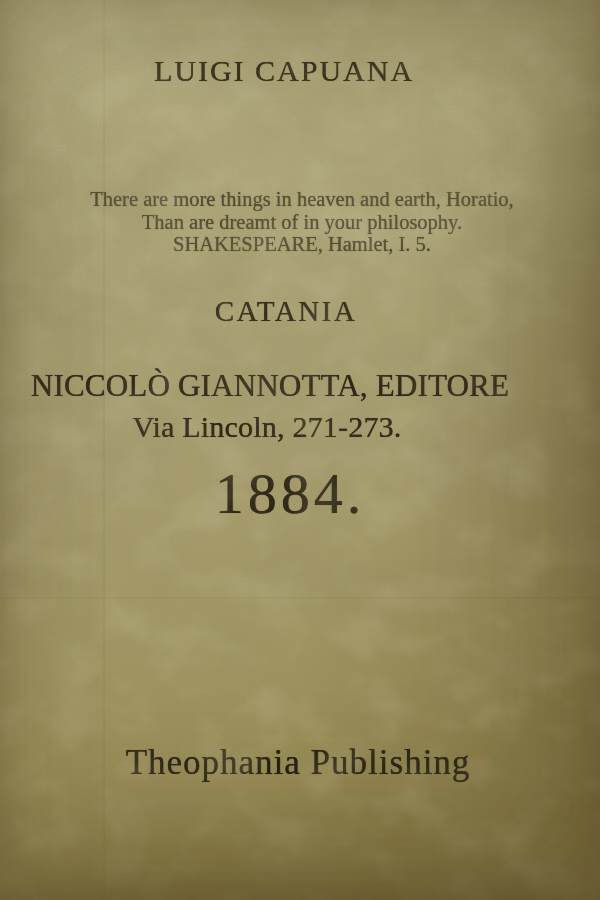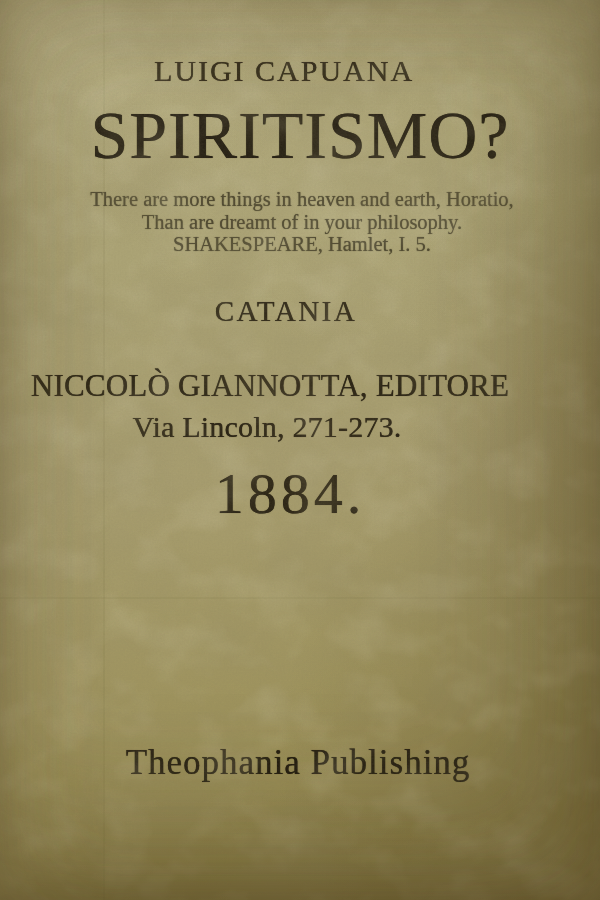--- a/index.html
+++ b/index.html
@@ -69,21 +69,20 @@
 </head>
 <body>
 
 <div class="cover">
 
   <div class="crease v"></div>
   <div class="crease h"></div>
 
   <div class="content">
     <div class="line author">LUIGI CAPUANA</div>
-    <div class="line title">SPIRITISMO?</div>
 
     <div class="epigraph">
       <div>There are more things in heaven and earth, Horatio,</div>
       <div>Than are dreamt of in your philosophy.</div>
       <div>SHAKESPEARE, Hamlet, I. 5.</div>
     </div>
 
     <div class="line city">CATANIA</div>
     <div class="line publisher">NICCOLÒ GIANNOTTA, EDITORE</div>
     <div class="line address">Via Lincoln, 271-273.</div>

